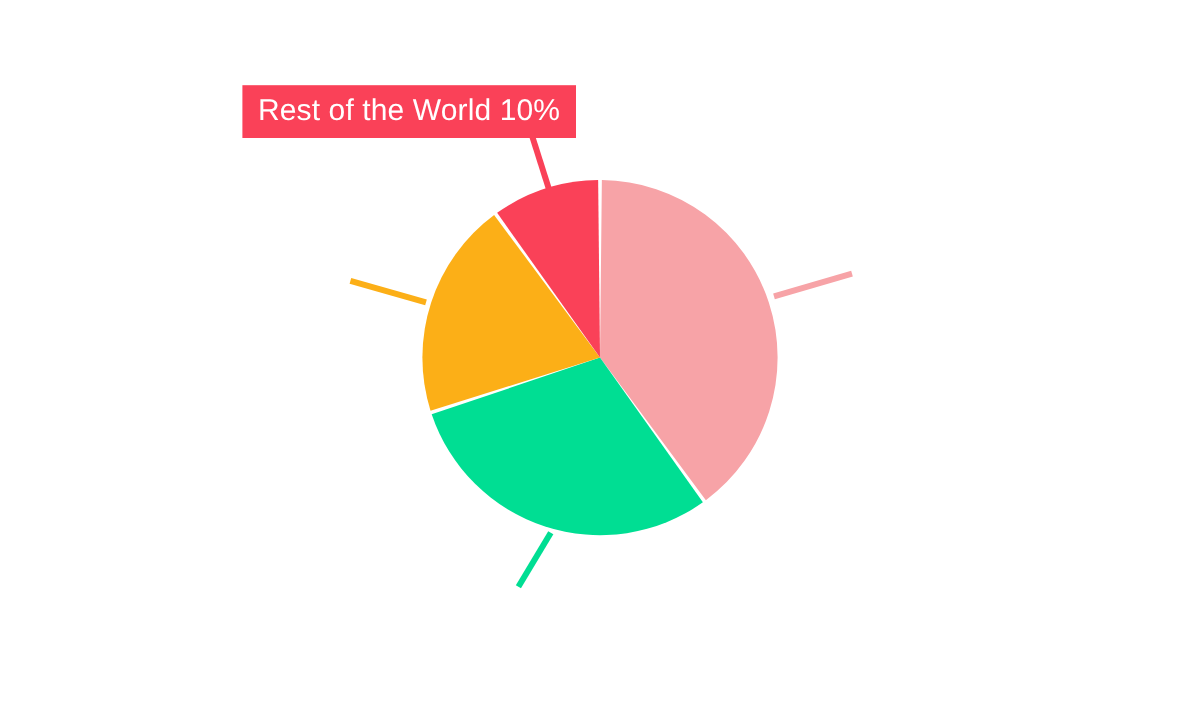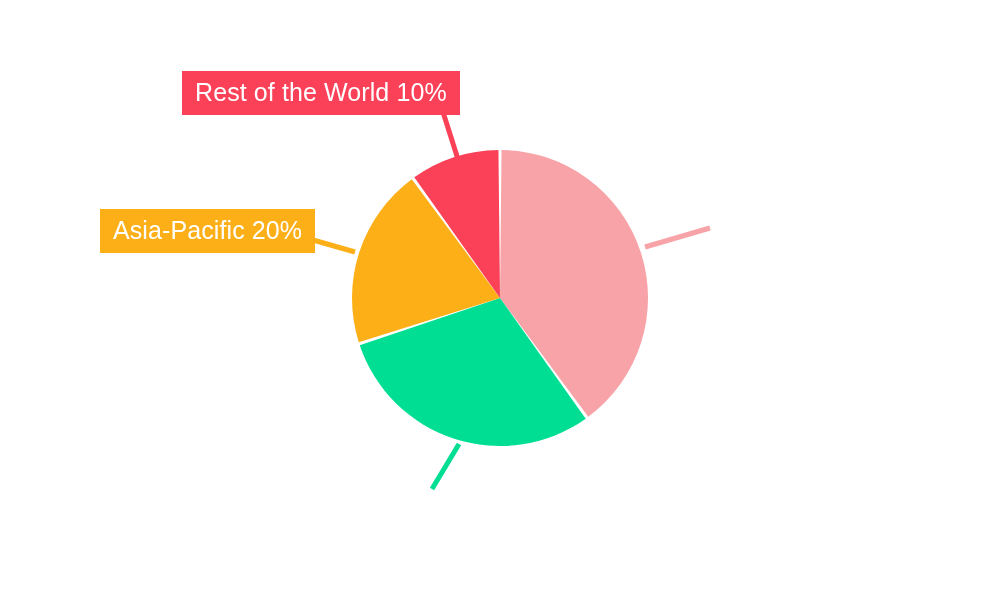--- a/index.html
+++ b/index.html
@@ -32,20 +32,21 @@
     align-items: center;
     color: #ffffff;
     font-size: 25px;
     font-family: "Liberation Sans", sans-serif;
     font-weight: normal;
     line-height: 1;
     white-space: nowrap;
     padding: 9px 13px 10px 13px;
     box-sizing: border-box;
     letter-spacing: 0.1px;
+    margin-left: 20px;
   }
   #label-north-america { left: 701px; top: 209px; background: #f7a3a7; }
   #label-europe        { left: 291px; top: 486px; background: #00de93; }
   #label-asia-pacific  { left: 100px; top: 209px; background: #fcaf17; }
   #label-rest-world    { left: 182px; top: 71px;  background: #fa4158; }
 </style>
 </head>
 <body>
 
 <div id="chart-root">
@@ -60,21 +61,18 @@
     <g>
       <path d="M 500 298 L 501.55 150.01 A 148 148 0 0 1 588.24 416.82 Z" fill="#f7a3a7"></path>
       <path d="M 500 298 L 585.73 418.64 A 148 148 0 0 1 359.73 345.21 Z" fill="#00de93"></path>
       <path d="M 500 298 L 358.77 342.26 A 148 148 0 0 1 411.76 179.18 Z" fill="#fcaf17"></path>
       <path d="M 500 298 L 414.27 177.36 A 148 148 0 0 1 498.45 150.01 Z" fill="#fa4158"></path>
     </g>
   </svg>
 
 
 
-  <div class="callout-label" id="label-asia-pacific">
-    <span>Asia-Pacific 20%</span>
-  </div>
 
   <div class="callout-label" id="label-rest-world">
     <span>Rest of the World 10%</span>
   </div>
 
 </div>
 
 </body></html>

